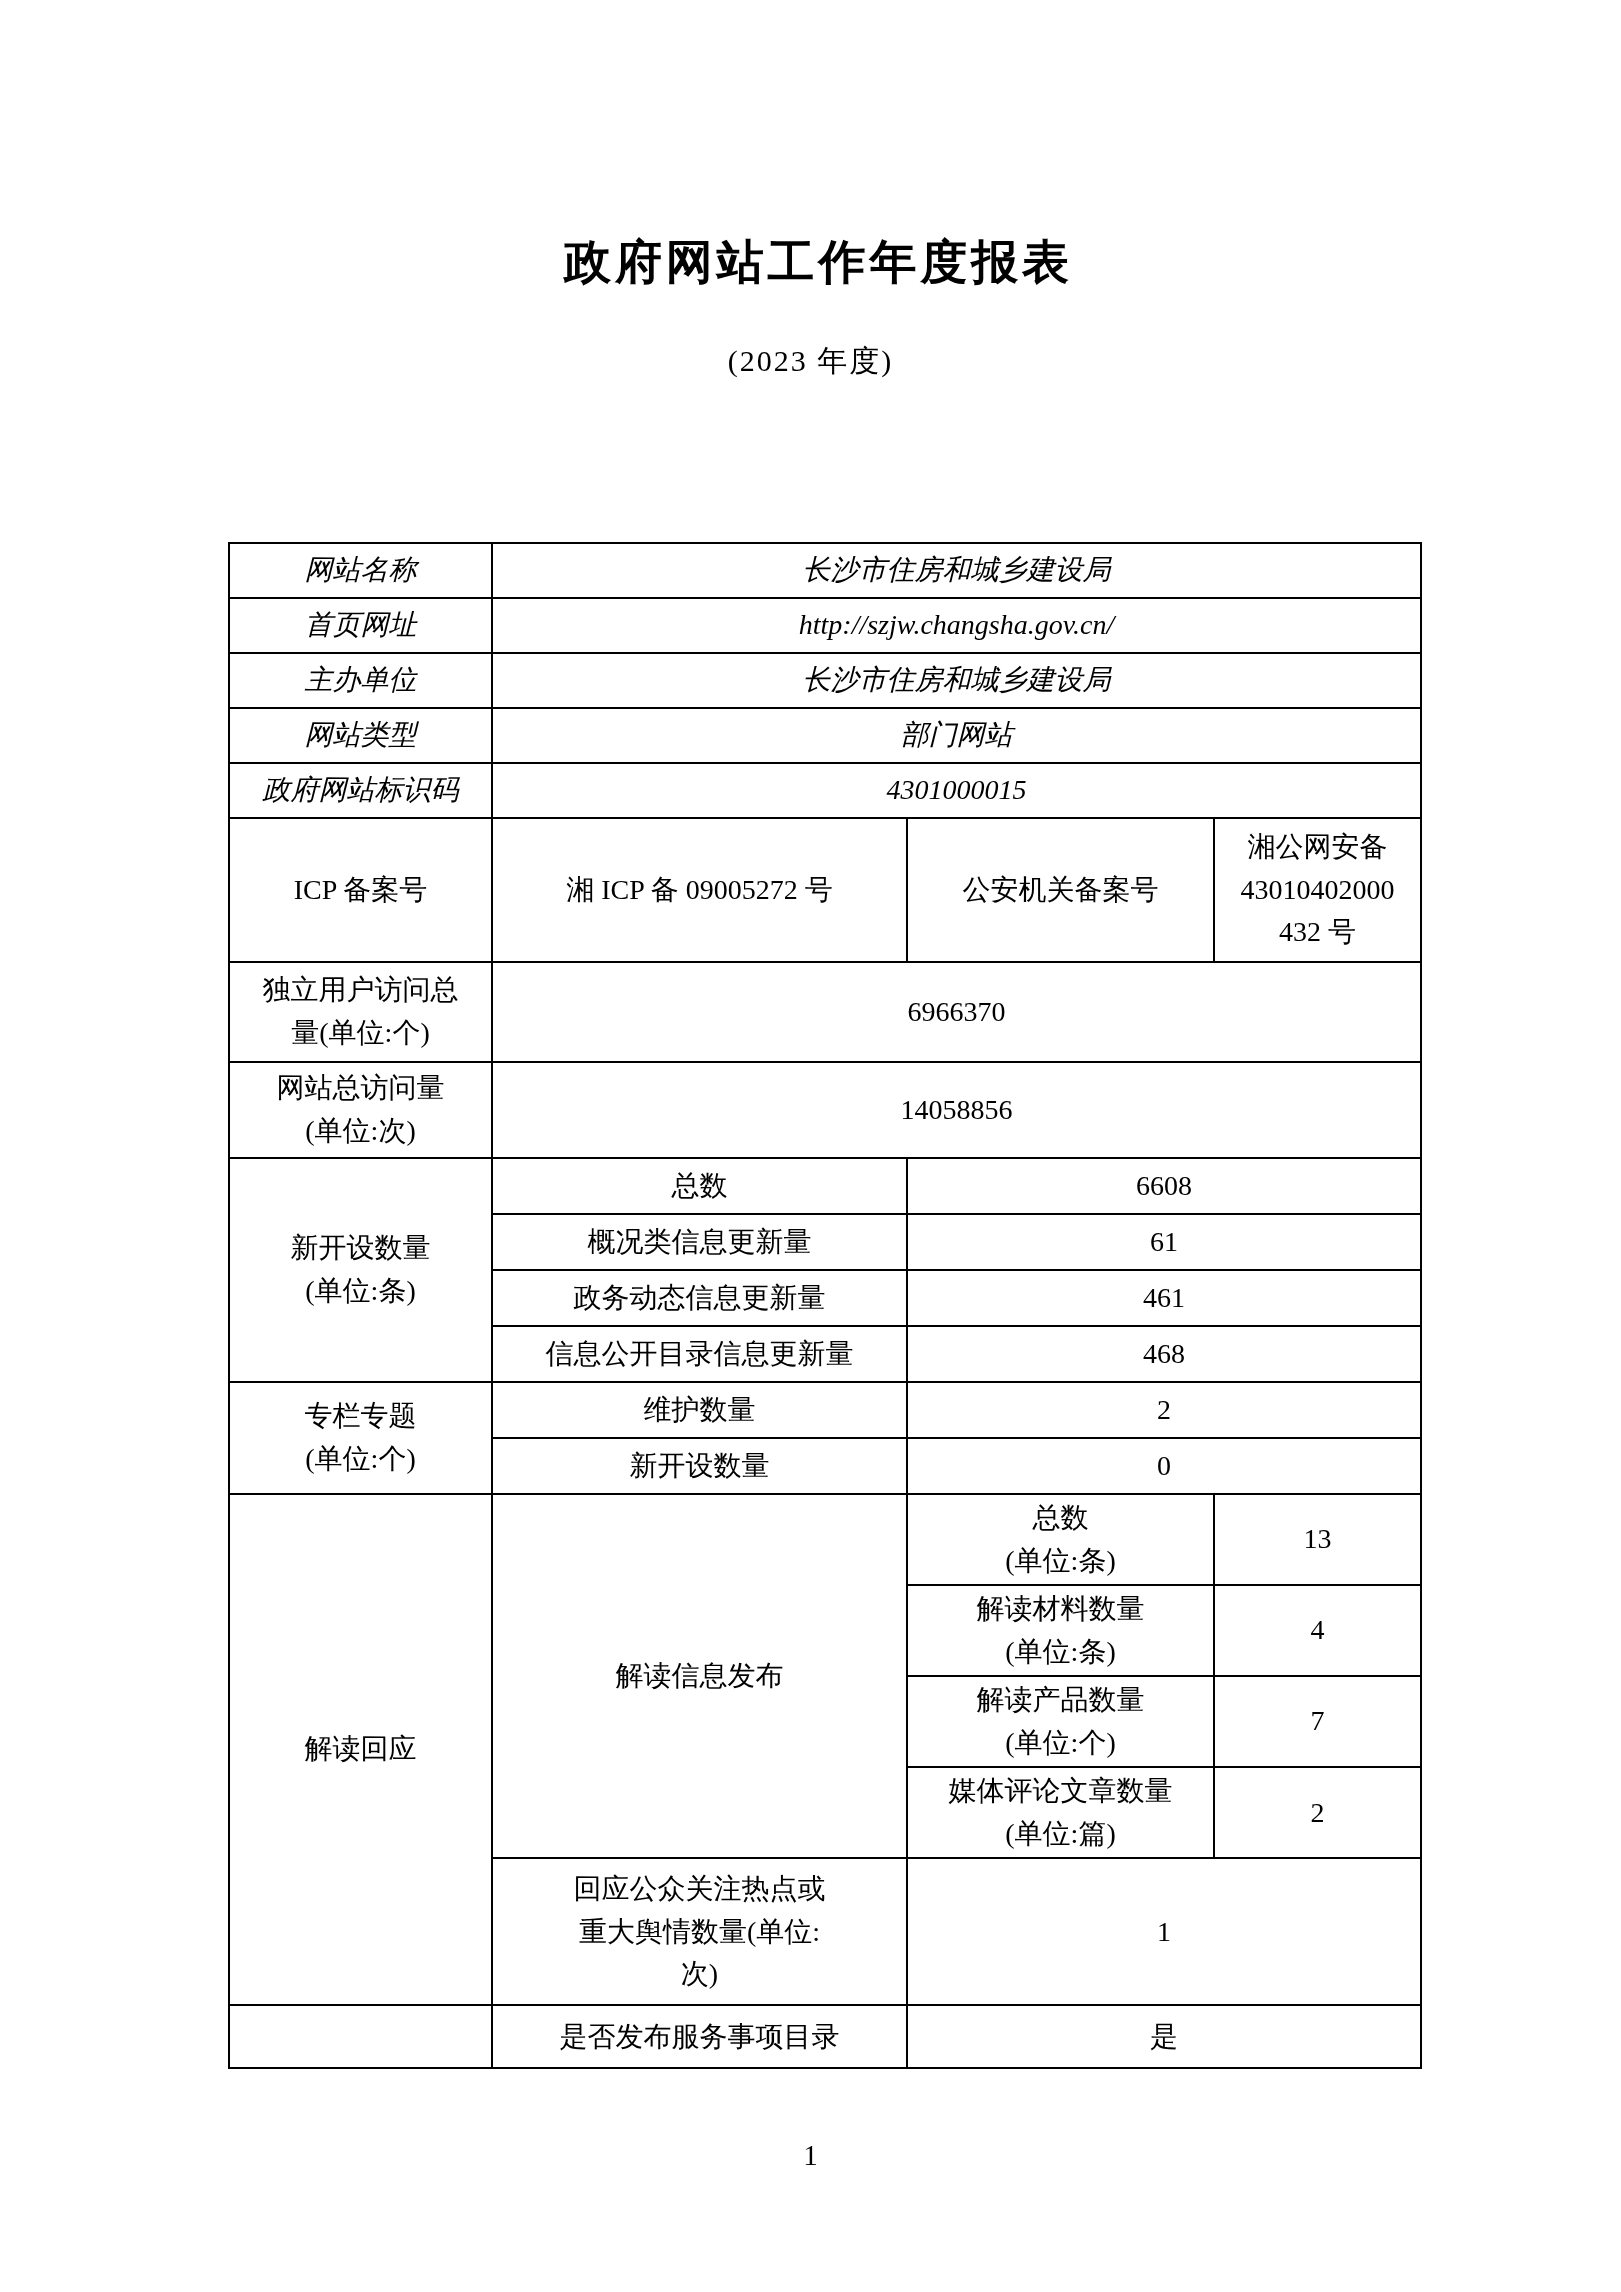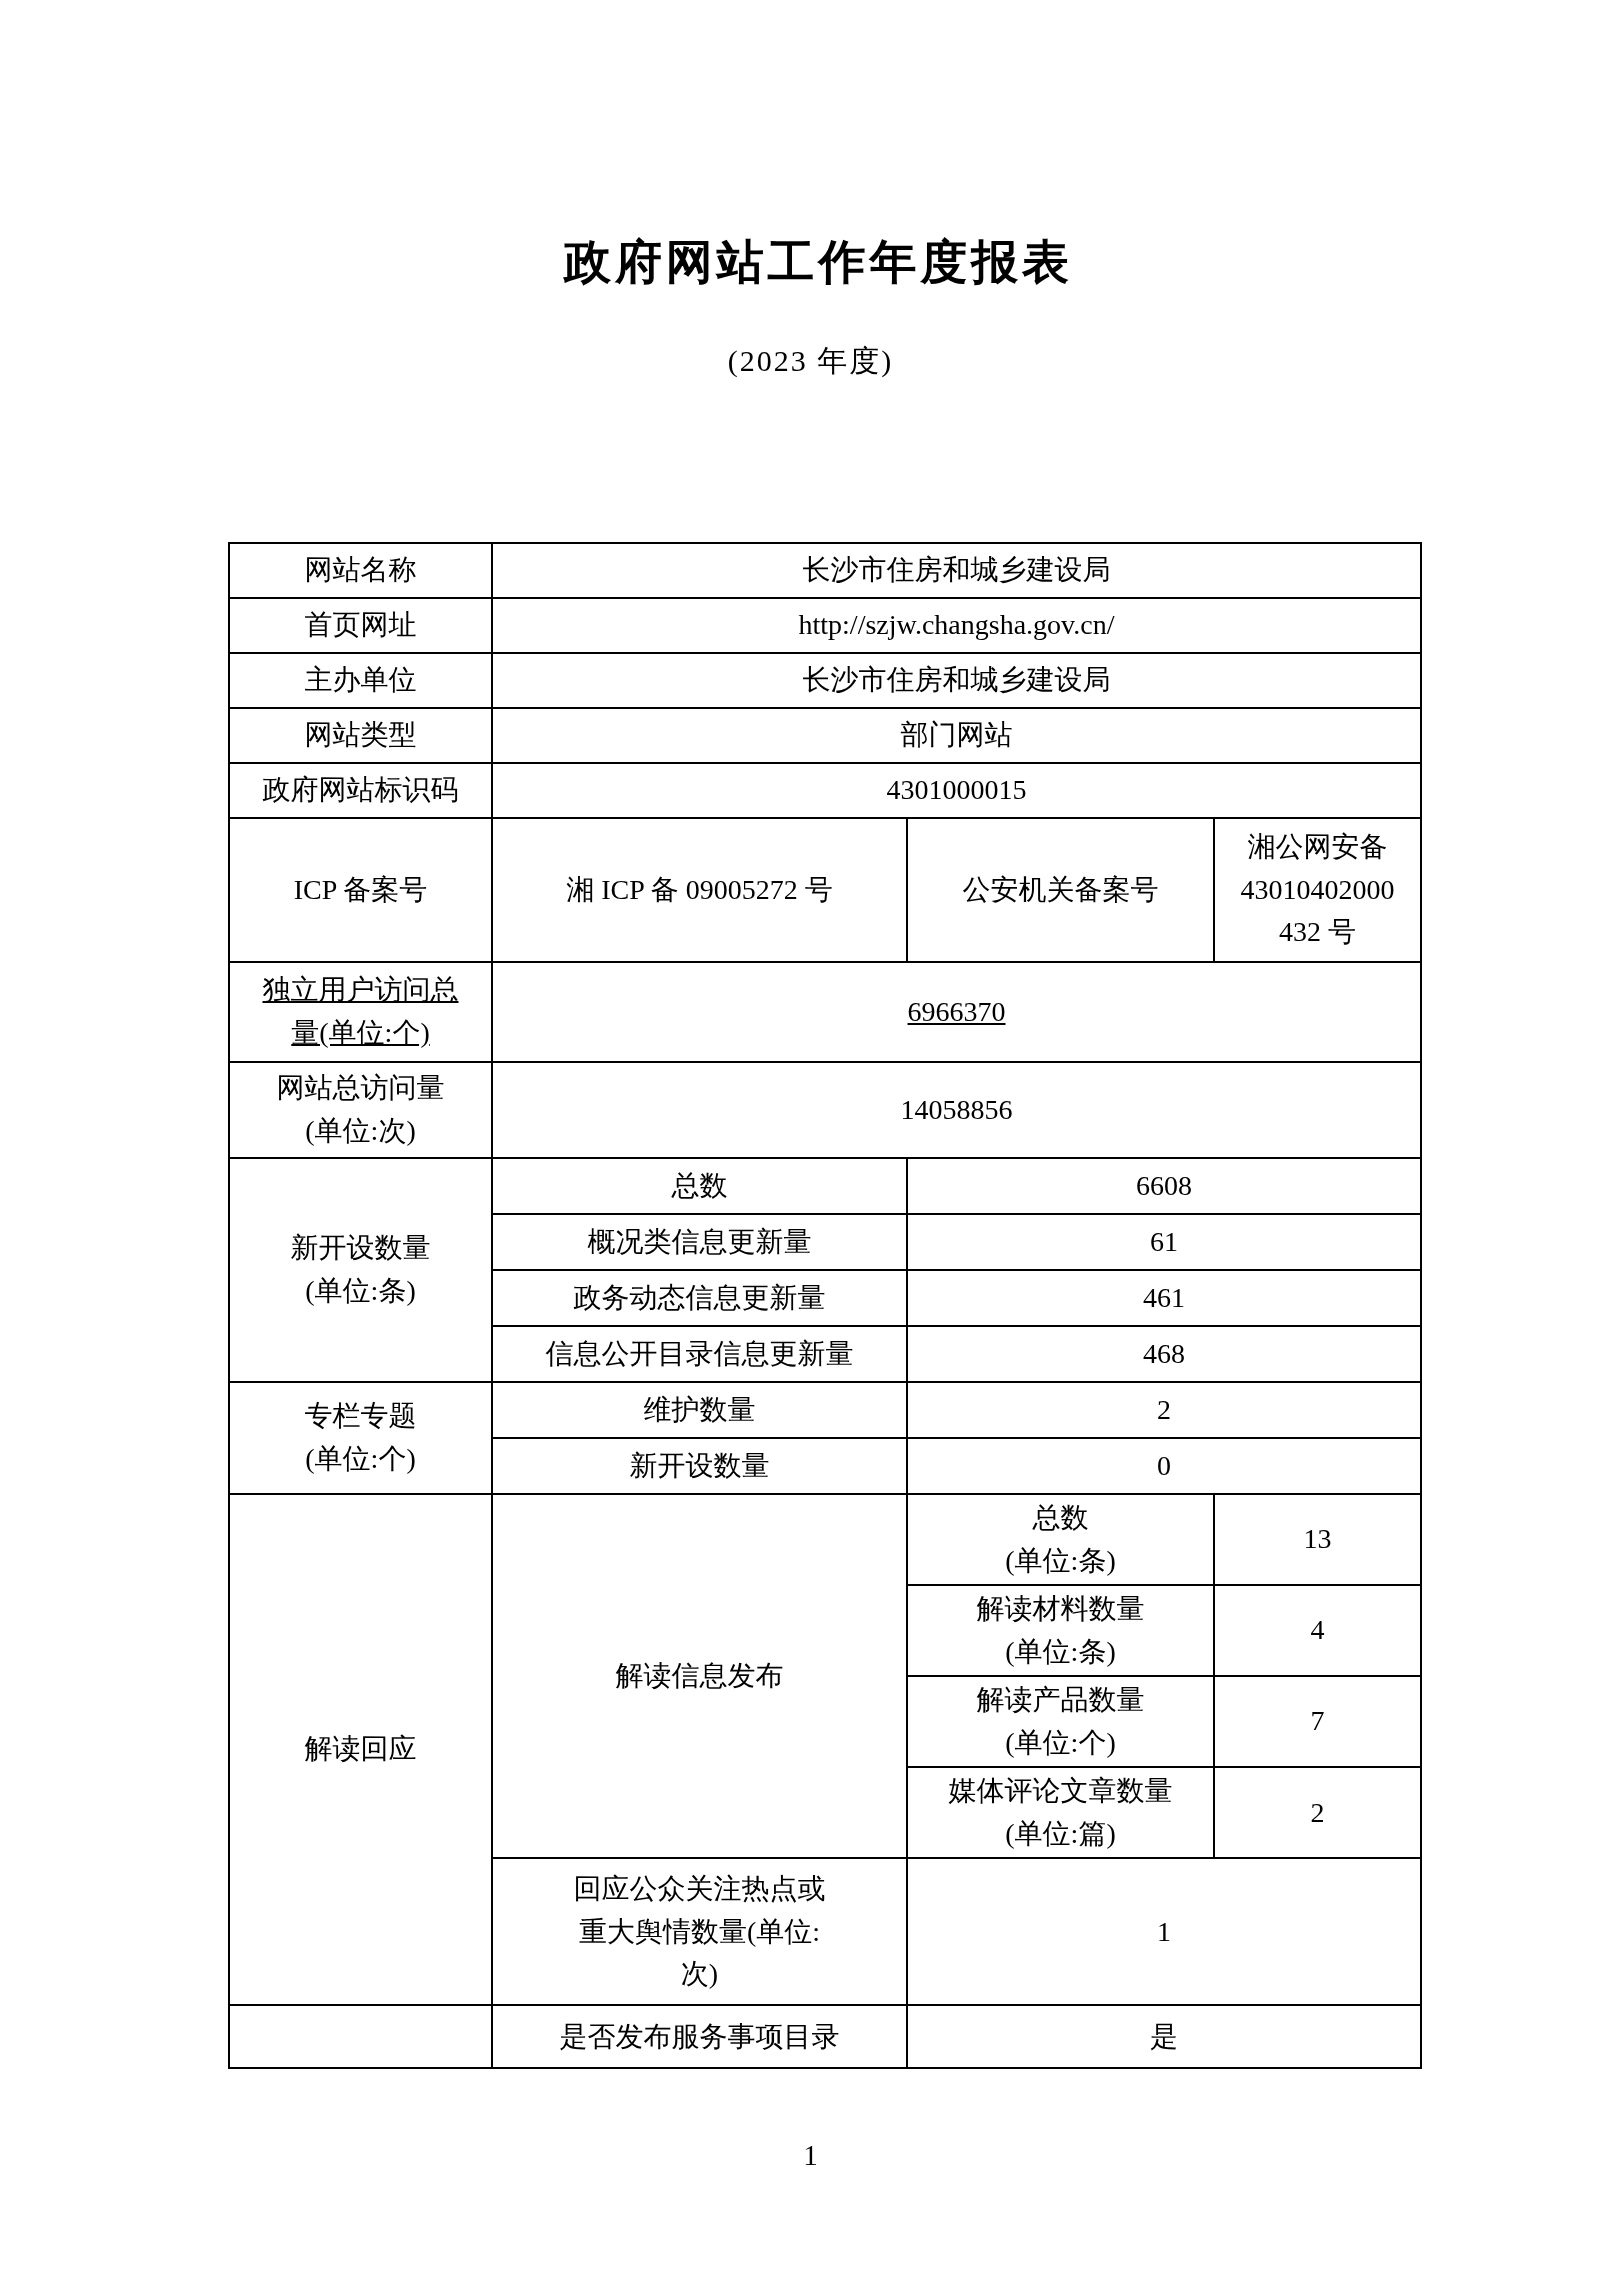--- a/index.html
+++ b/index.html
@@ -60,23 +60,23 @@
     border: 2px solid #000000;
     text-align: center;
     vertical-align: middle;
     font-size: 28px;
     line-height: 1.52;
     padding: 2px 5.9px;
     white-space: pre-line;
     color: #000000;
     overflow: hidden;
   }
-  tr.h56  { height: 55px; }
+  tr.h56  { height: 55px; font-style: italic; }
   tr.h147 { height: 144px; }
-  tr.h102 { height: 100px; text-decoration: underline; }
+  tr.h102 { height: 100px; }
   tr.h98  { height: 96px; }
   tr.h57  { height: 56px; }
   tr.h92  { height: 90px; }
   tr.h150 { height: 147px; }
   tr.h67  { height: 63px; }
   .page-number {
     position: absolute;
     top: 2139px;
     left: 0;
     width: 100%;

